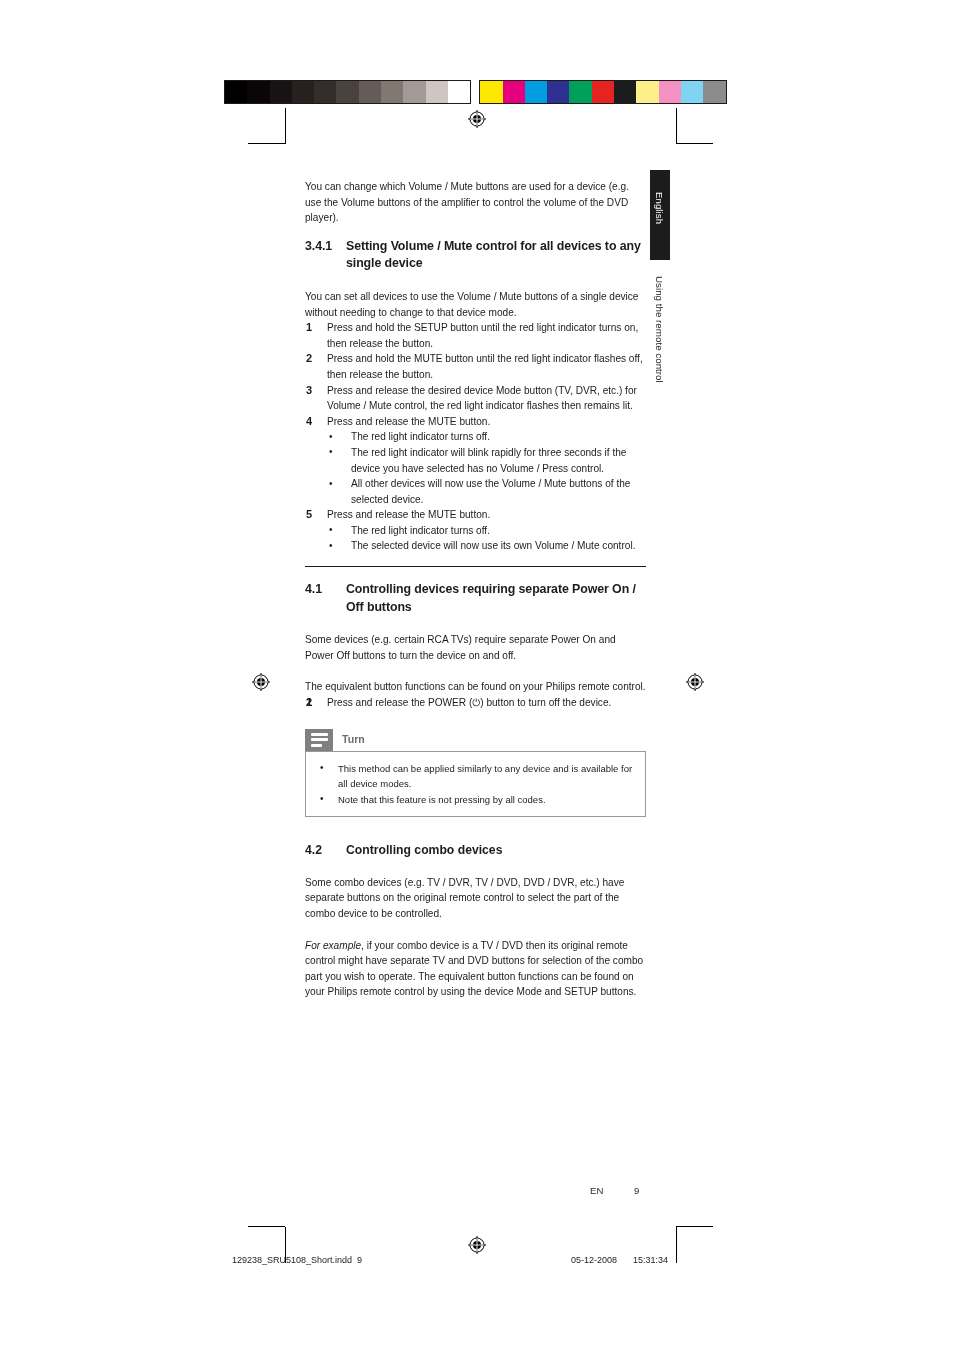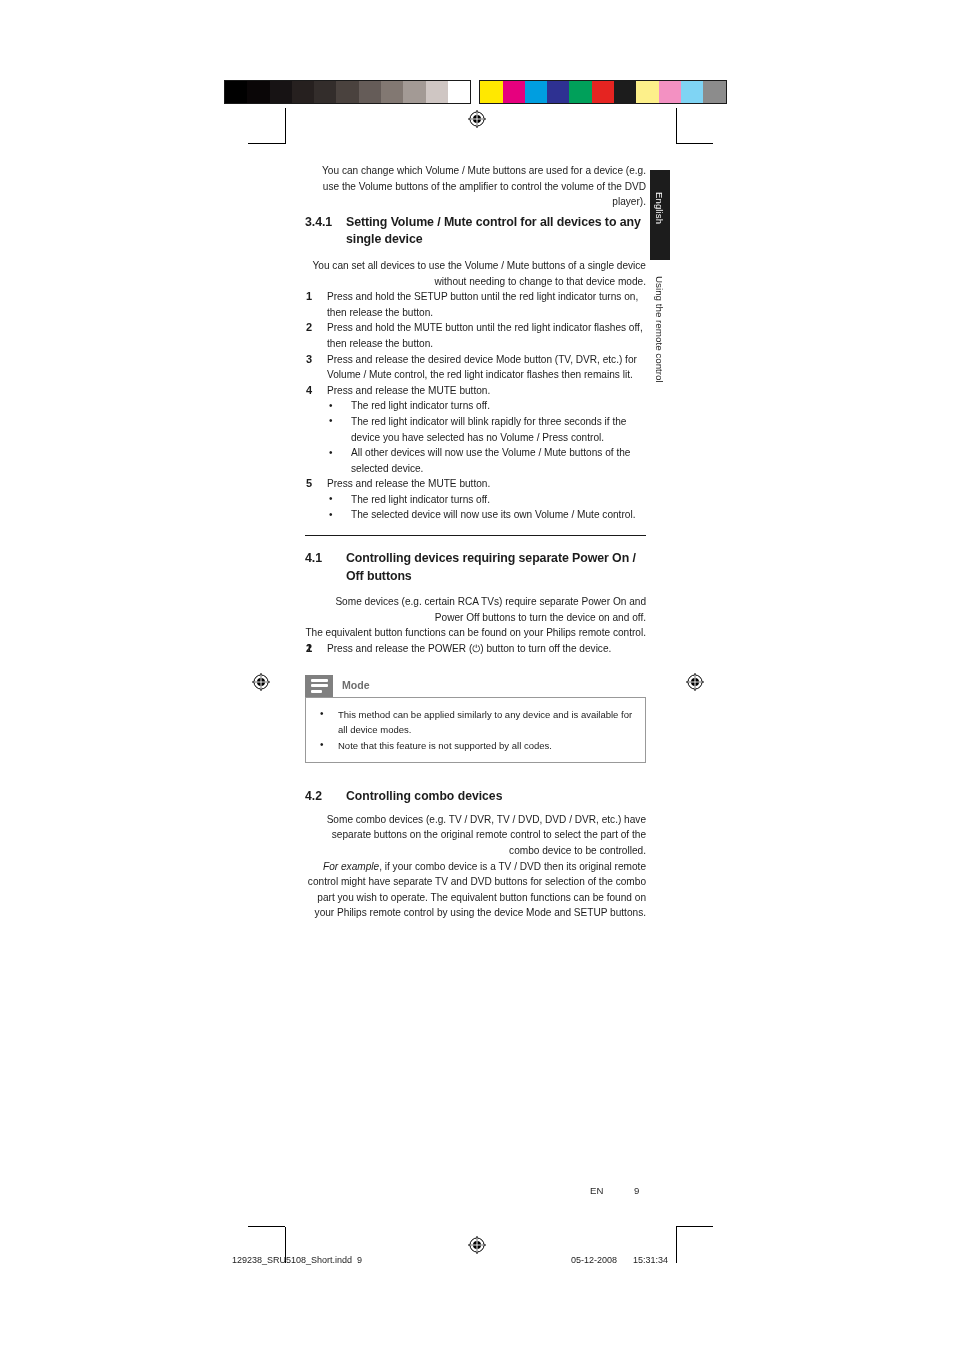--- a/index.html
+++ b/index.html
@@ -37,27 +37,27 @@
   #content {
     position: absolute;
     left: 305px;
     top: 163px;
     width: 341px;
     font-size: 10.1px;
     line-height: 15.6px;
     color: #1c1c1c;
   }
 
-  p.body { margin: 0 0 0 0; text-align: right; }
+  p.body { margin: 16px 0 0 0; }
 
   h3.sub {
     font-size: 12.4px;
     font-weight: bold;
     line-height: 17.6px;
-    margin: 4px 0 9px 0;
+    margin: 12px 0 9px 0;
     letter-spacing: -0.1px;
   }
   h3.sub .num { display: inline-block; width: 41px; vertical-align: top; }
   h3.sub .txt { display: inline-block; width: 296px; vertical-align: top; }
 
   
   ol.steps { list-style: none; margin: 0; padding: 0; }
   ol.steps > li {
     position: relative;
     padding-left: 22px;
@@ -326,26 +326,26 @@
       <li><span class="sn">2</span><span><span>Press and release the POWER (</span><span style="font-size: 10px;">⏻</span><span>) button to turn off the device.</span></span></li>
     </ol>
 
   <div class="notes">
     <div class="notes-head">
       <div class="notes-tag">
         <i></i>
           <i></i>
           <i></i>
       </div>
-      <div class="notes-title">Mode</div>
+      <div class="notes-title">Turn</div>
     </div>
     <div class="notes-body">
       <ul class="bullets" id="notes-list">
           <li><span class="bd">•</span><span>This method can be applied similarly to any device and is available for all device modes.</span></li>
-          <li><span class="bd">•</span><span>Note that this feature is not supported by all codes.</span></li>
+          <li><span class="bd">•</span><span>Note that this feature is not pressing by all codes.</span></li>
         </ul>
     </div>
   </div>
 
   <h3 class="sub2">
     <span class="num">4.2</span><span>Controlling combo devices</span>
   </h3>
 
   <p class="body">Some combo devices (e.g. TV / DVR, TV / DVD, DVD / DVR, etc.) have separate buttons on the original remote control to select the part of the combo device to be controlled.</p>
   <p class="body"><em>For example</em><span>, if your combo device is a TV / DVD then its original remote control might have separate TV and DVD buttons for selection of the combo part you wish to operate. The equivalent button functions can be found on your Philips remote control by using the device Mode and SETUP buttons.</span></p>

